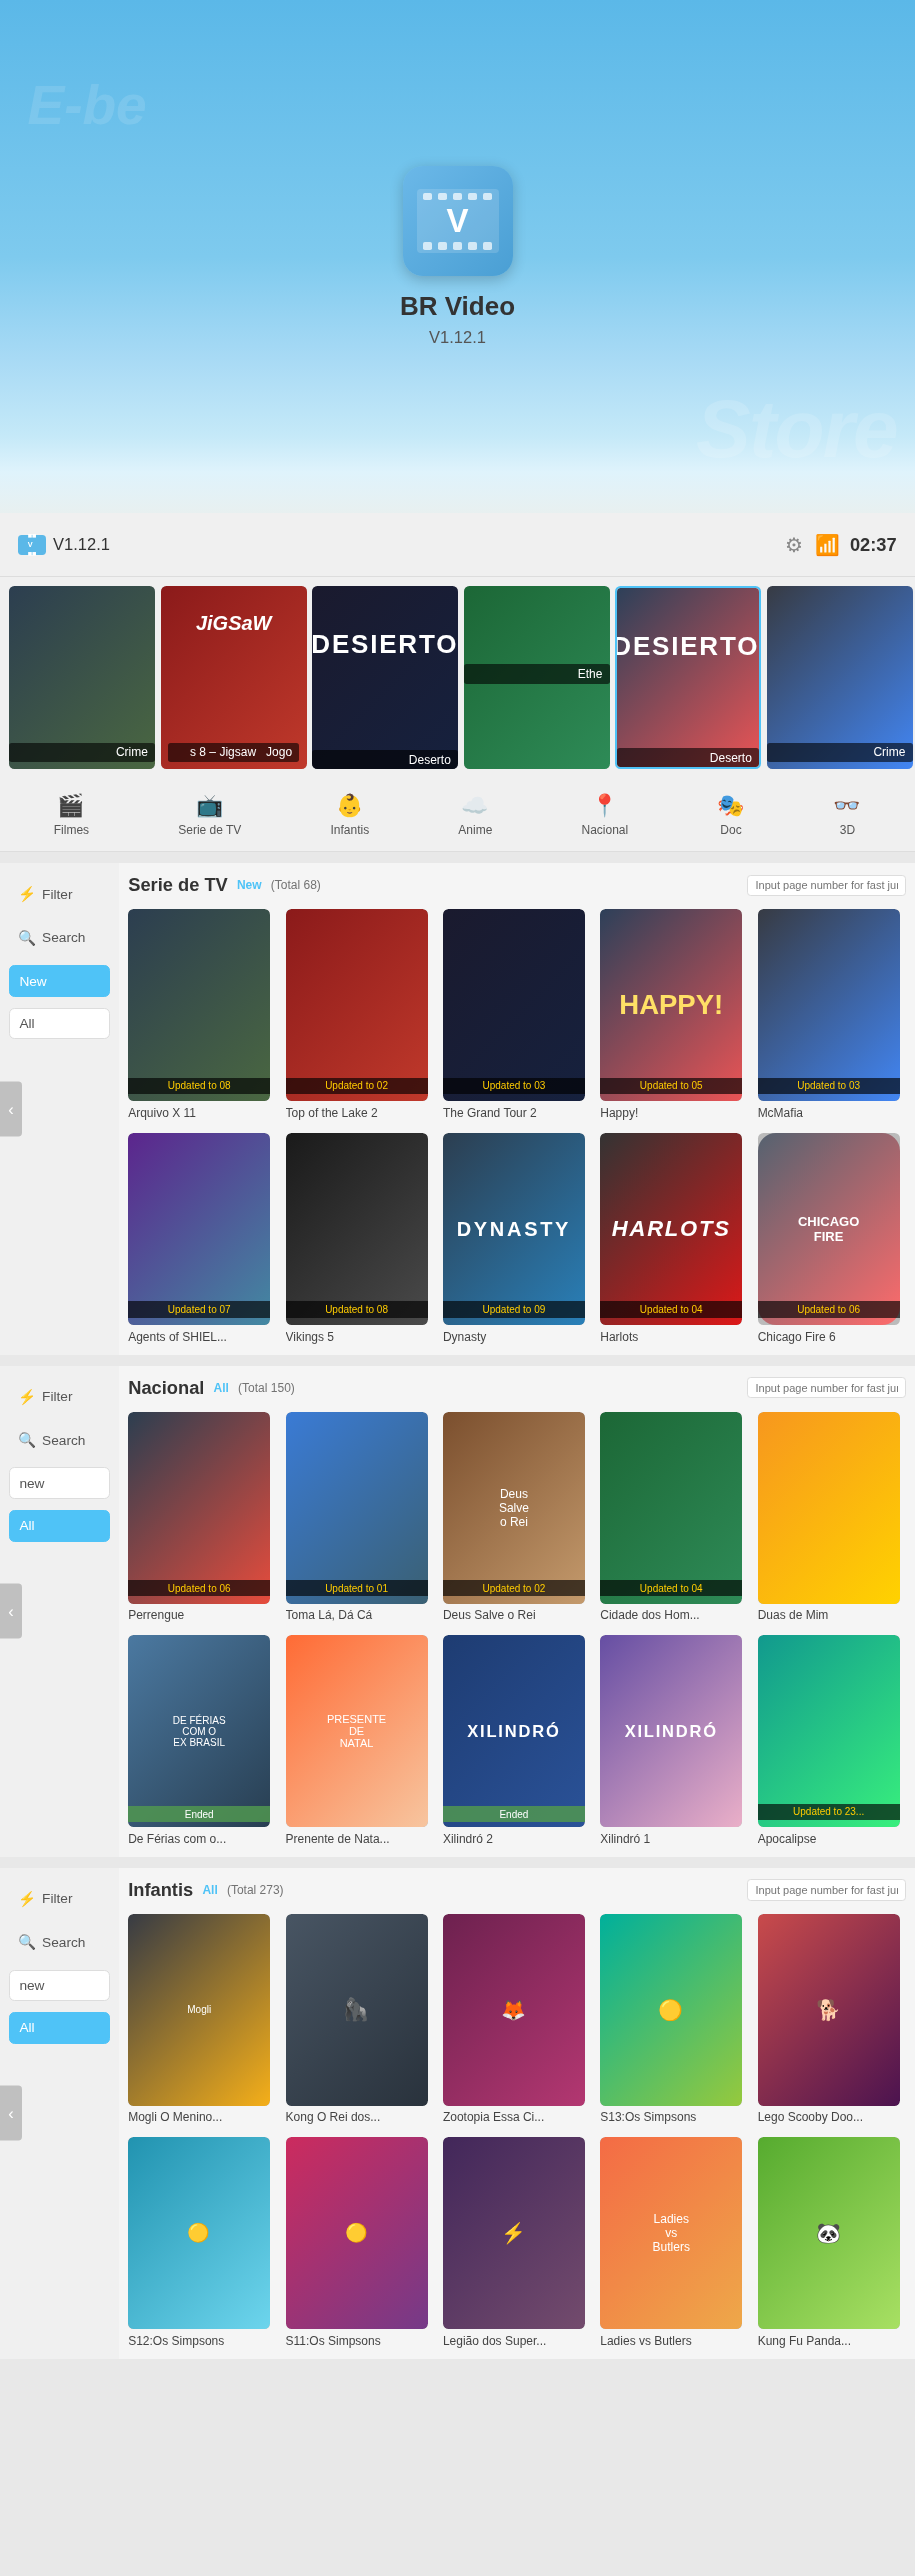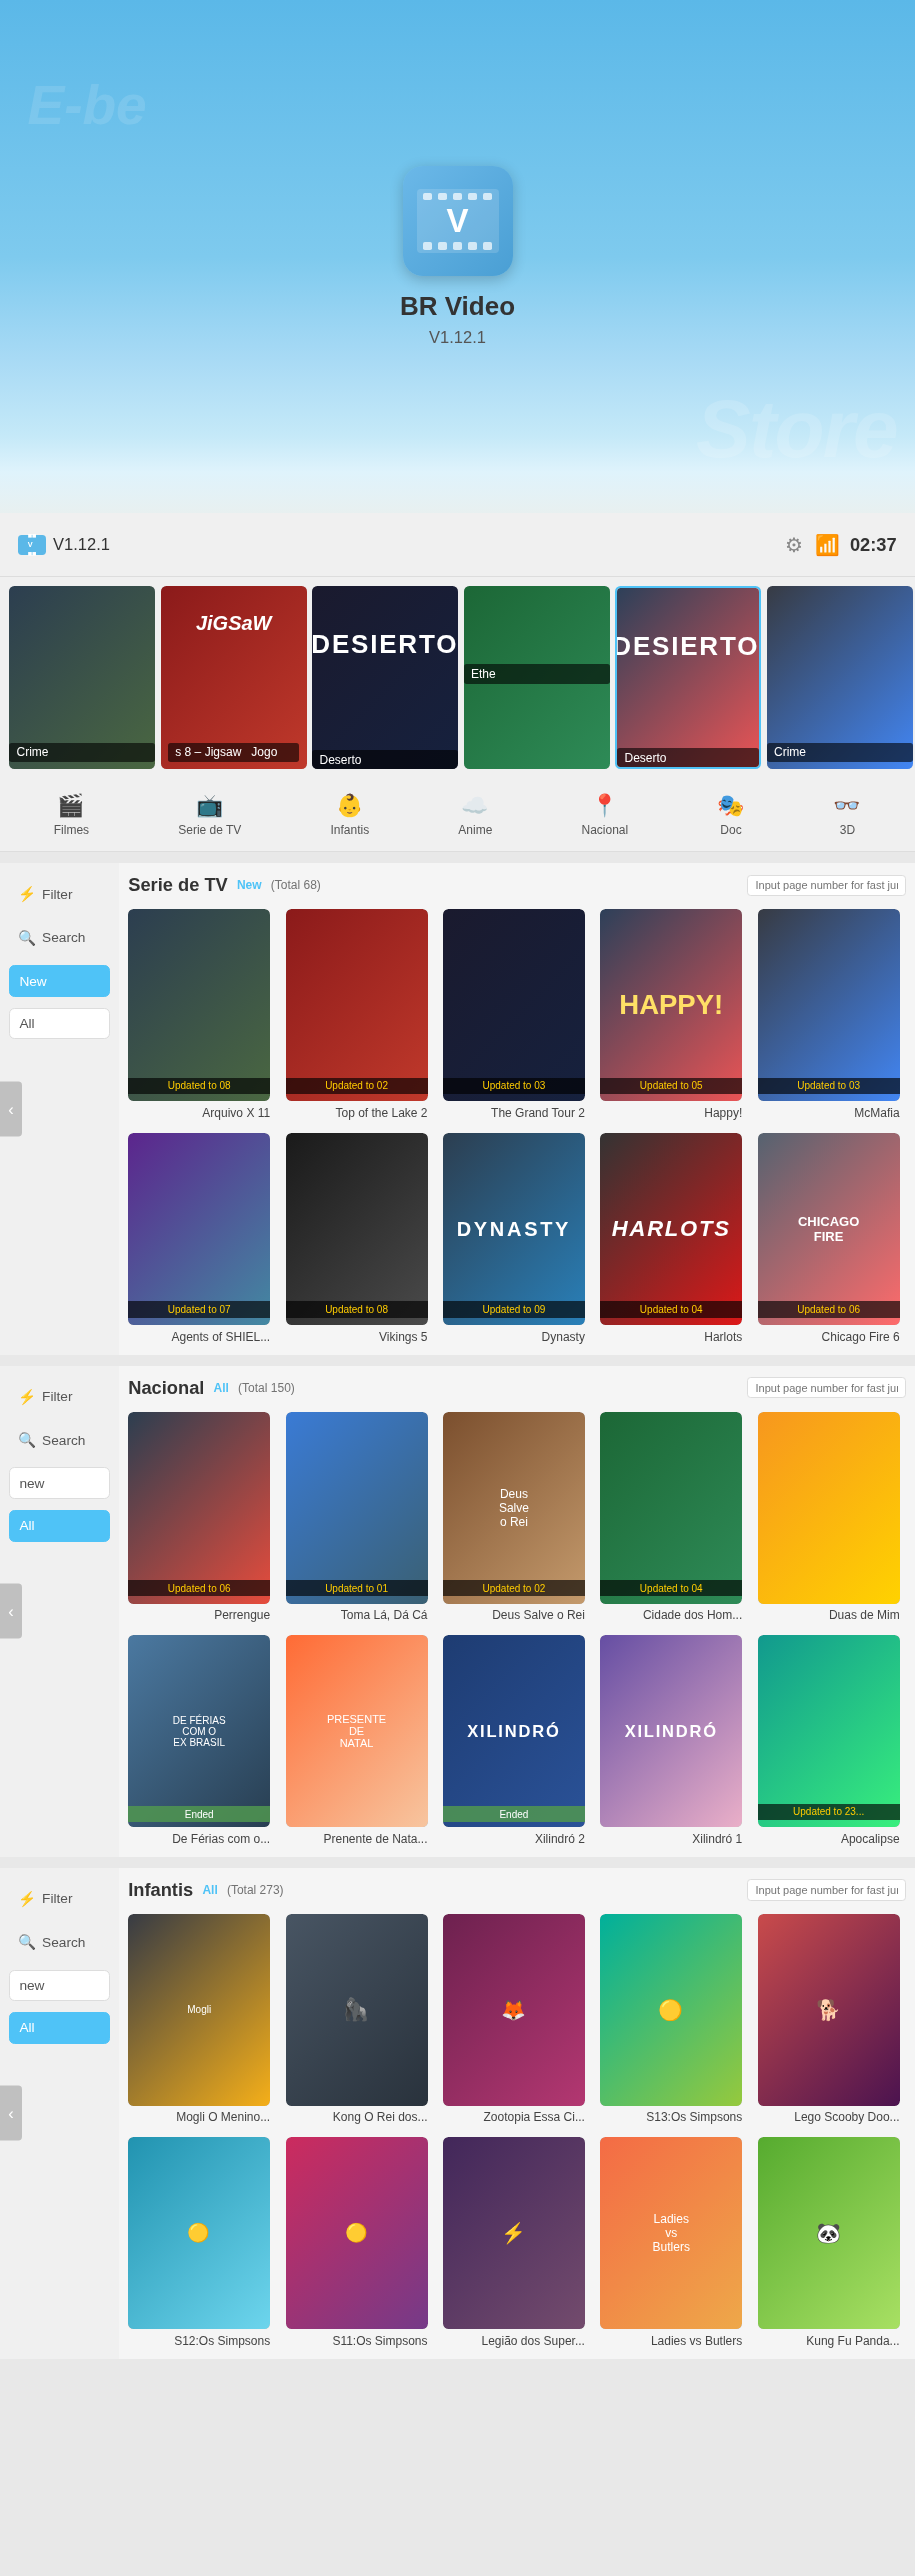--- a/index.html
+++ b/index.html
@@ -173,21 +173,21 @@
       justify-content: center;
       padding-bottom: 7.3px;
       border-radius: 3.7px;
     }
     .thumb-label {
       background: rgba(0,0,0,0.6);
       color: white;
       font-size: 12px;
       padding: 2.7px 7.3px;
       border-radius: 2.7px;
-      text-align: left;
+      text-align: right;
       width: 100%;
     }
 
     
     .category-nav {
       width: 100%;
       background: #f0f0f0;
       display: flex;
       justify-content: space-around;
       align-items: center;
@@ -333,21 +333,21 @@
       right: 0;
       background: rgba(80,150,80,0.85);
       color: white;
       font-size: 10px;
       text-align: center;
       padding: 2.7px 0;
     }
     .media-name {
       font-size: 12px;
       color: #444;
-      text-align: right;
+      text-align: left;
       margin-top: 4.6px;
       overflow: hidden;
       text-overflow: ellipsis;
       white-space: nowrap;
       width: 142px;
     }
 
     
     .c1 { background: linear-gradient(135deg, #2c3e50, #4a6741); }
     .c2 { background: linear-gradient(135deg, #8B1a1a, #c0392b); }
@@ -601,21 +601,21 @@
         </div>
         <div class="media-card">
           <div class="media-thumb">
             <div class="media-thumb-inner c9" style="font-size:22px;font-weight:bold;letter-spacing:1.8px;font-style:italic;">HARLOTS</div>
             <div class="update-badge">Updated to 04</div>
           </div>
           <div class="media-name">Harlots</div>
         </div>
         <div class="media-card">
           <div class="media-thumb">
-            <div class="media-thumb-inner c10" style="font-size:13px;font-weight:bold;text-align:center;">CHICAGO<br>FIRE</div>
+            <div class="media-thumb-inner c10" style="font-size:13px;font-weight:bold;text-align:center;border-radius:18px;">CHICAGO<br>FIRE</div>
             <div class="update-badge">Updated to 06</div>
           </div>
           <div class="media-name">Chicago Fire 6</div>
         </div>
       </div>
     </div>
   </div>
 </div>
 
 <div class="section-container" style="margin-top:11px;">

